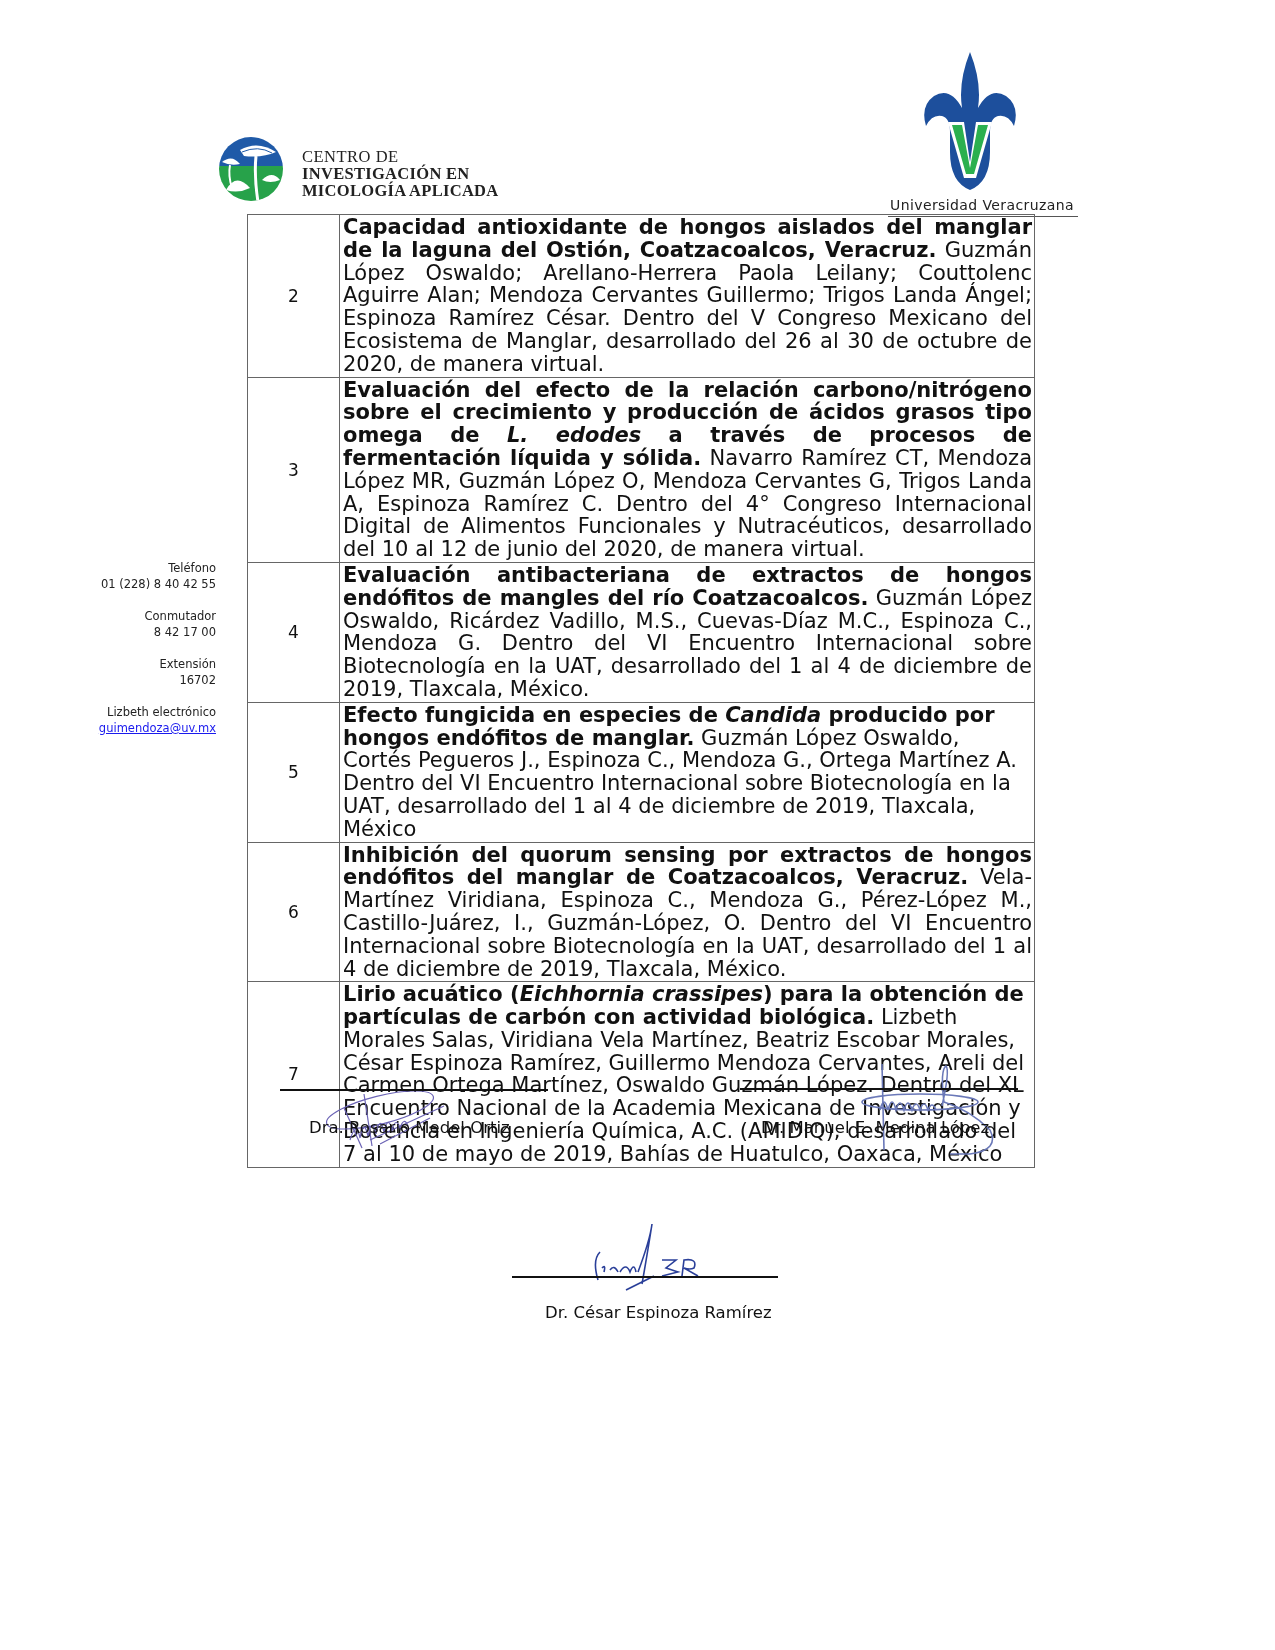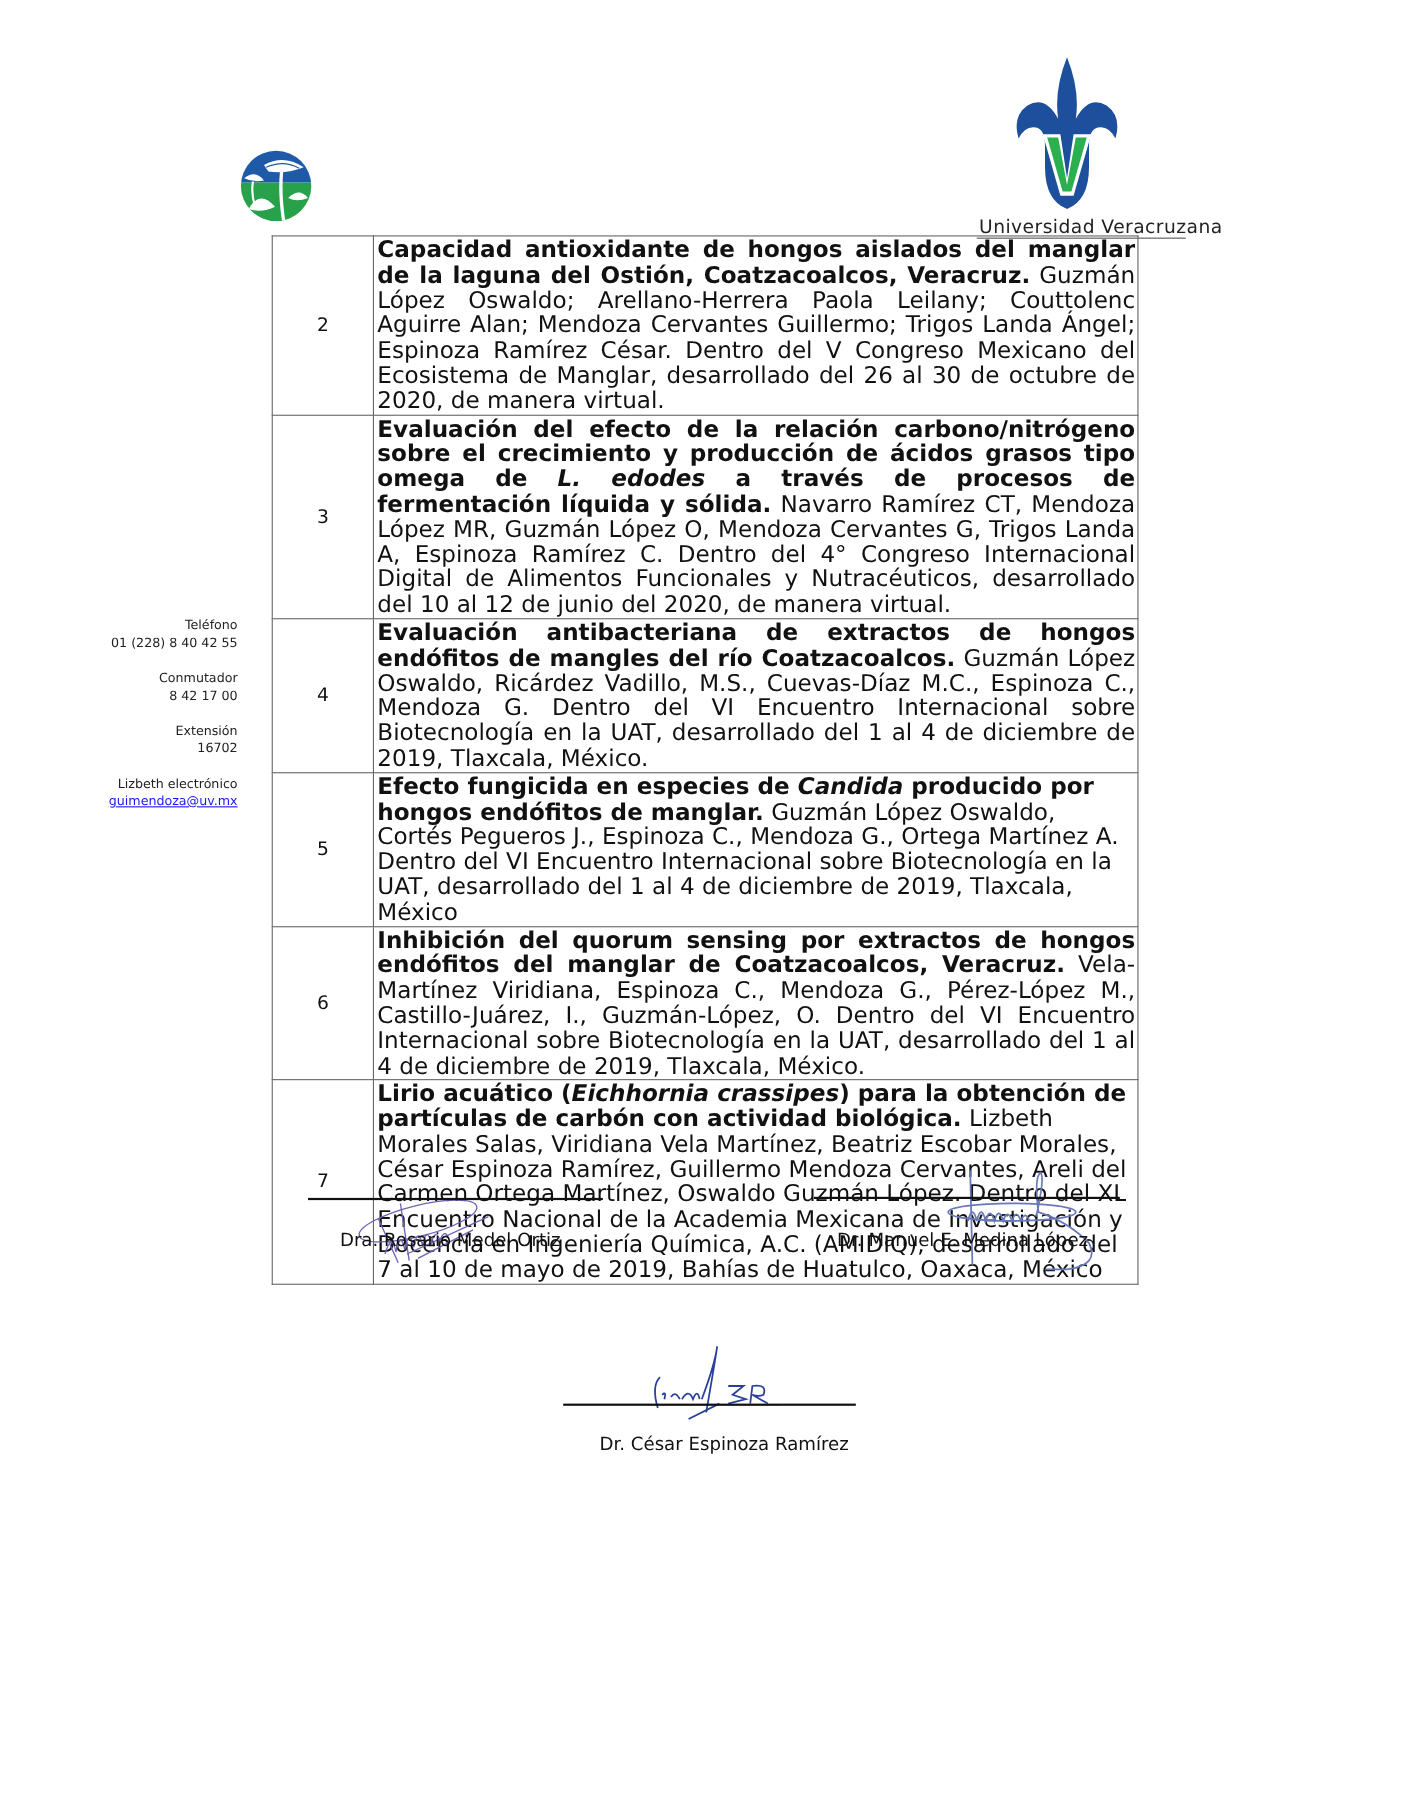--- a/index.html
+++ b/index.html
@@ -9,21 +9,21 @@
   
   .cima-logo { position: absolute; left: 218px; top: 136px; width: 300px; height: 70px; }
   .cima-emblem { position: absolute; left: 0; top: 0; width: 66px; height: 66px; }
   .cima-text { position: absolute; left: 84px; top: 12px; font-family: "Liberation Serif", "DejaVu Serif", serif;
                font-size: 16.5px; line-height: 17px; color: #222; }
   .cima-text .l1 { font-weight: normal; letter-spacing: 0.5px; }
   .cima-text .l2, .cima-text .l3 { font-weight: bold; letter-spacing: 0.3px; }
 
   .uv-logo { position: absolute; left: 880px; top: 52px; width: 200px; height: 168px; }
   .uv-emblem { position: absolute; left: 40px; top: 0; width: 100px; height: 140px; }
-  .uv-name { position: absolute; left: 10px; top: 145px; font-family: "DejaVu Sans", sans-serif; font-size: 17px;
+  .uv-name { position: absolute; left: 10px; top: 145px; font-family: "DejaVu Sans", sans-serif; font-size: 14px;
              color: #222; letter-spacing: 0.4px; white-space: nowrap; }
   .uv-rule { position: absolute; left: 8px; top: 164px; width: 190px; height: 1px; background: #555; }
 
   
   .contact { position: absolute; left: 40px; top: 544px; width: 176px; text-align: right;
              font-family: "DejaVu Sans", sans-serif; font-size: 11.5px; line-height: 16px; color: #222; }
   .contact .block { margin-bottom: 16px; }
   .contact a { color: #1a1aee; text-decoration: underline; margin-left: 16px; }
 
   
@@ -57,20 +57,25 @@
       <rect x="0" y="30" width="66" height="36" fill="#27a24a"></rect>
       <path d="M22 14 Q40 4 58 16 Q44 22 26 20 Z" fill="#fff"></path>
       <path d="M24 16 Q40 9 54 17" stroke="#1f5aa8" stroke-width="1" fill="none"></path>
       <path d="M38 20 Q36 40 40 66" stroke="#fff" stroke-width="3" fill="none"></path>
       <path d="M4 26 Q14 18 22 28 Q12 30 4 26 Z" fill="#fff"></path>
       <path d="M12 29 Q10 40 14 52" stroke="#fff" stroke-width="2" fill="none"></path>
       <path d="M8 54 Q18 36 32 52 Q20 58 8 54 Z" fill="#fff"></path>
       <path d="M44 44 Q54 34 62 44 Q52 48 44 44 Z" fill="#fff"></path>
     </g>
   </svg>
+  <div class="cima-text">
+    <div class="l1">CENTRO DE</div>
+    <div class="l2">INVESTIGACIÓN EN</div>
+    <div class="l3">MICOLOGÍA APLICADA</div>
+  </div>
 </div>
 
 <div class="uv-logo">
   <svg class="uv-emblem" viewBox="0 0 100 140">
     <path d="M50 0 Q38 30 42 56 Q30 34 14 44 Q0 54 6 74 Q12 62 22 64 Q30 66 30 80 L30 100 Q30 130 50 138 Q70 130 70 100 L70 80 Q70 66 78 64 Q88 62 94 74 Q100 54 86 44 Q70 34 58 56 Q62 30 50 0 Z" fill="#1d4f9c"></path>
     <path d="M28 70 L44 70 L50 110 L56 70 L72 70 L56 126 L44 126 Z" fill="#fff"></path>
     <path d="M32 73 L42 73 L50 116 L58 73 L68 73 L54 122 L46 122 Z" fill="#2bb04f"></path>
   </svg>
   <div class="uv-name">Universidad Veracruzana</div>
   <div class="uv-rule"></div>

